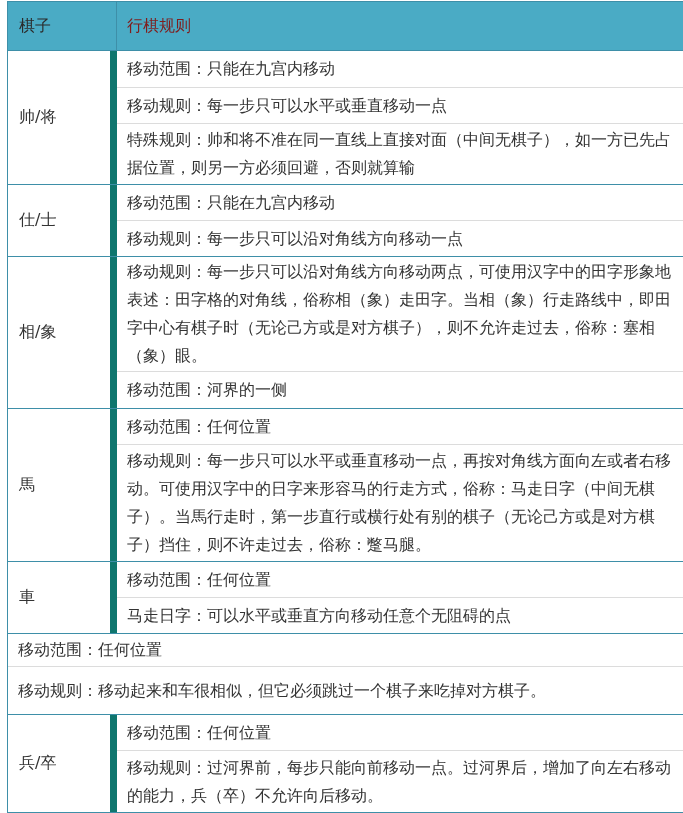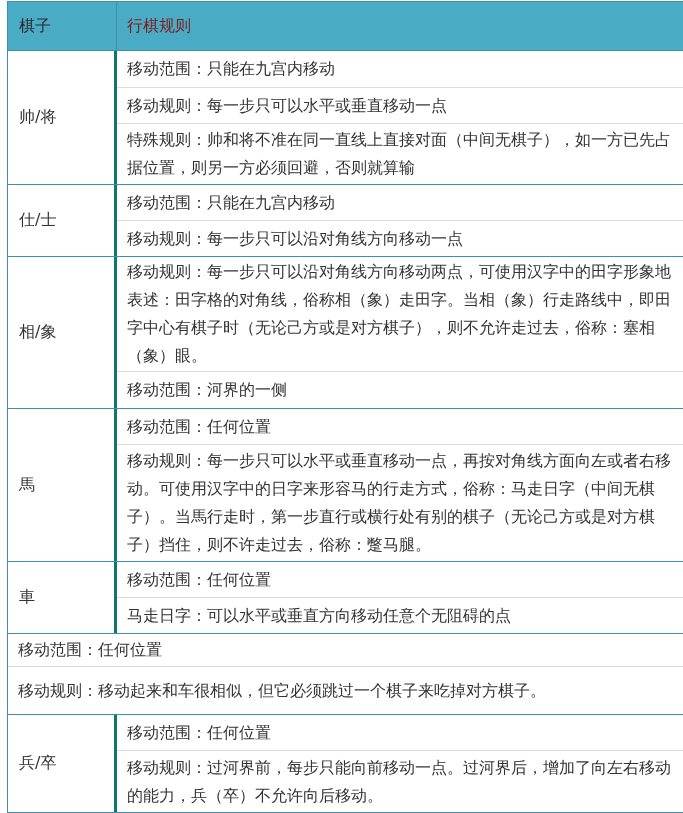--- a/index.html
+++ b/index.html
@@ -7,21 +7,21 @@
   .tbl {
     position: absolute; left: 7px; top: 1px; width: 677px;
     border: 1px solid #3e8fa8; box-sizing: border-box;
     font-size: 16px;
   }
   .hdr { display: flex; height: 48px; background: #4aabc5; border-bottom: 1px solid #3e8fa8; }
   .hdr .c1 { width: 109px; border-right: 1px solid #3e8fa8; padding-left: 11px; display: flex; align-items: center; box-sizing: border-box; color: #2b2b2b; }
   .hdr .c2 { flex: 1; padding-left: 10px; display: flex; align-items: center; color: #7f1d1d; }
   .grp { display: flex; border-bottom: 1px solid #3e8fa8; box-sizing: border-box; }
   .grp:last-child { border-bottom: none; }
-  .piece { width: 109px; border-right: 3px solid #0f766e; padding-left: 11px; display: flex; align-items: center; box-sizing: border-box; }
+  .piece { width: 109px; border-right: 7px solid #0f766e; padding-left: 11px; display: flex; align-items: center; box-sizing: border-box; }
   .rules { flex: 1; display: flex; flex-direction: column; }
   .rule { border-bottom: 1px solid #dcdcdc; padding: 0 10px 0 10px; line-height: 28px; display: flex; align-items: center; box-sizing: border-box; }
   .rule:last-child { border-bottom: none; }
 </style>
 </head>
 <body>
 
 <div class="tbl">
   <div class="hdr">
     <div class="c1">棋子</div>

